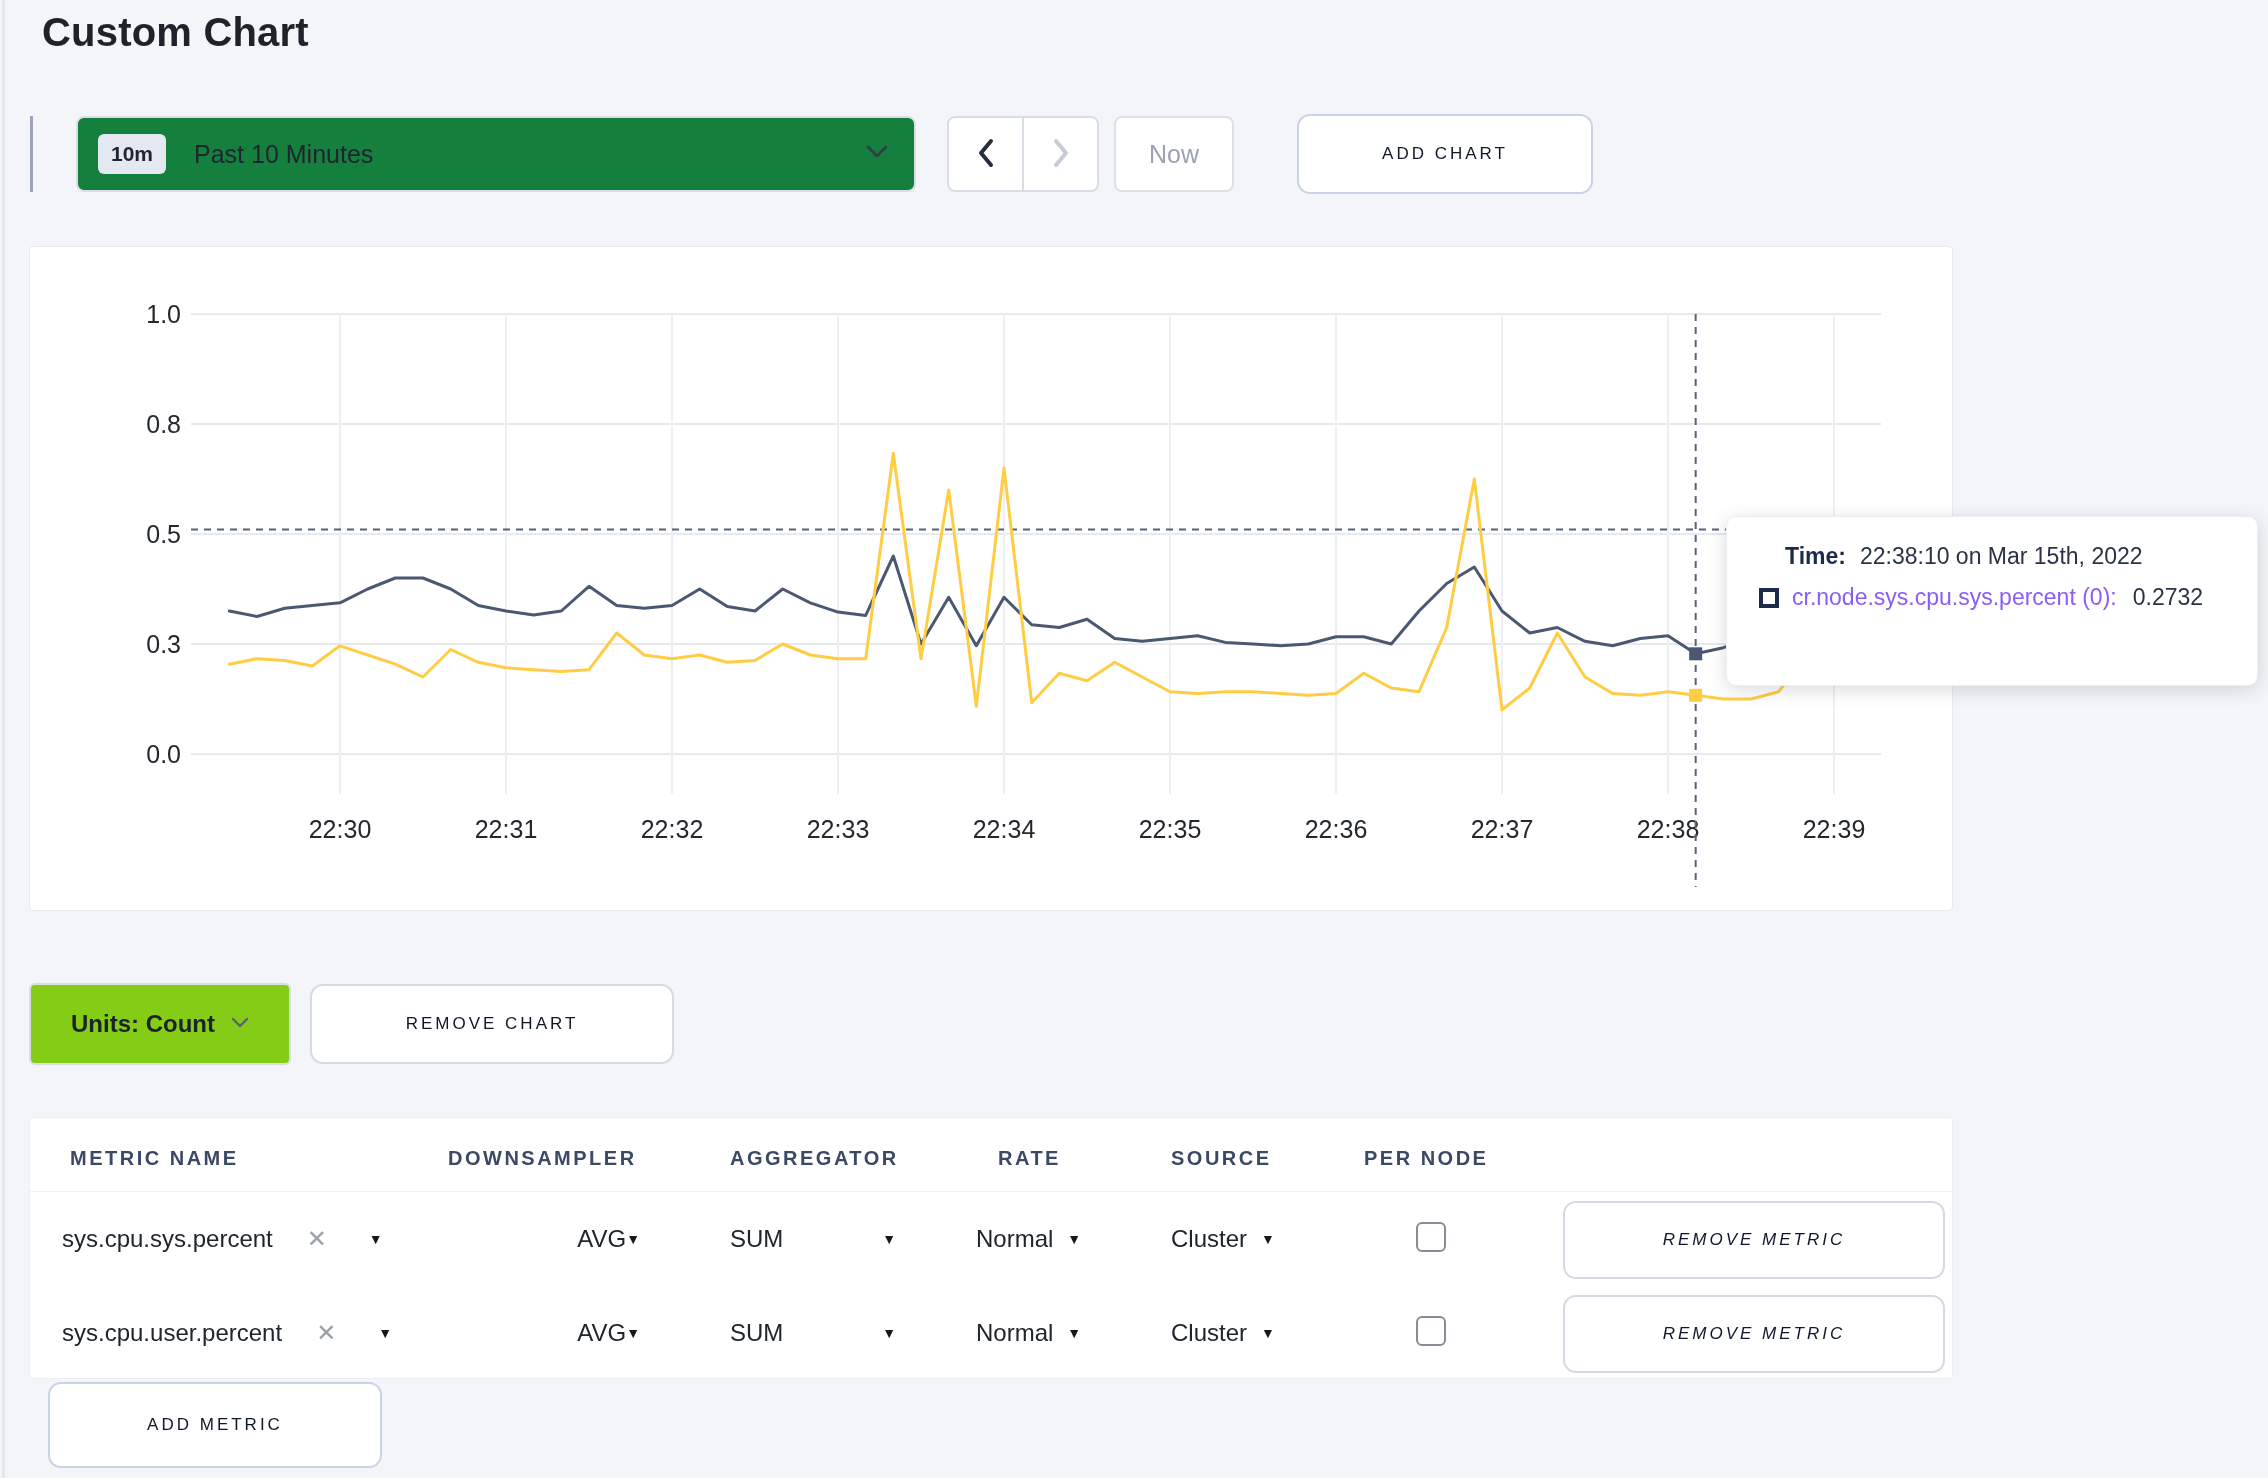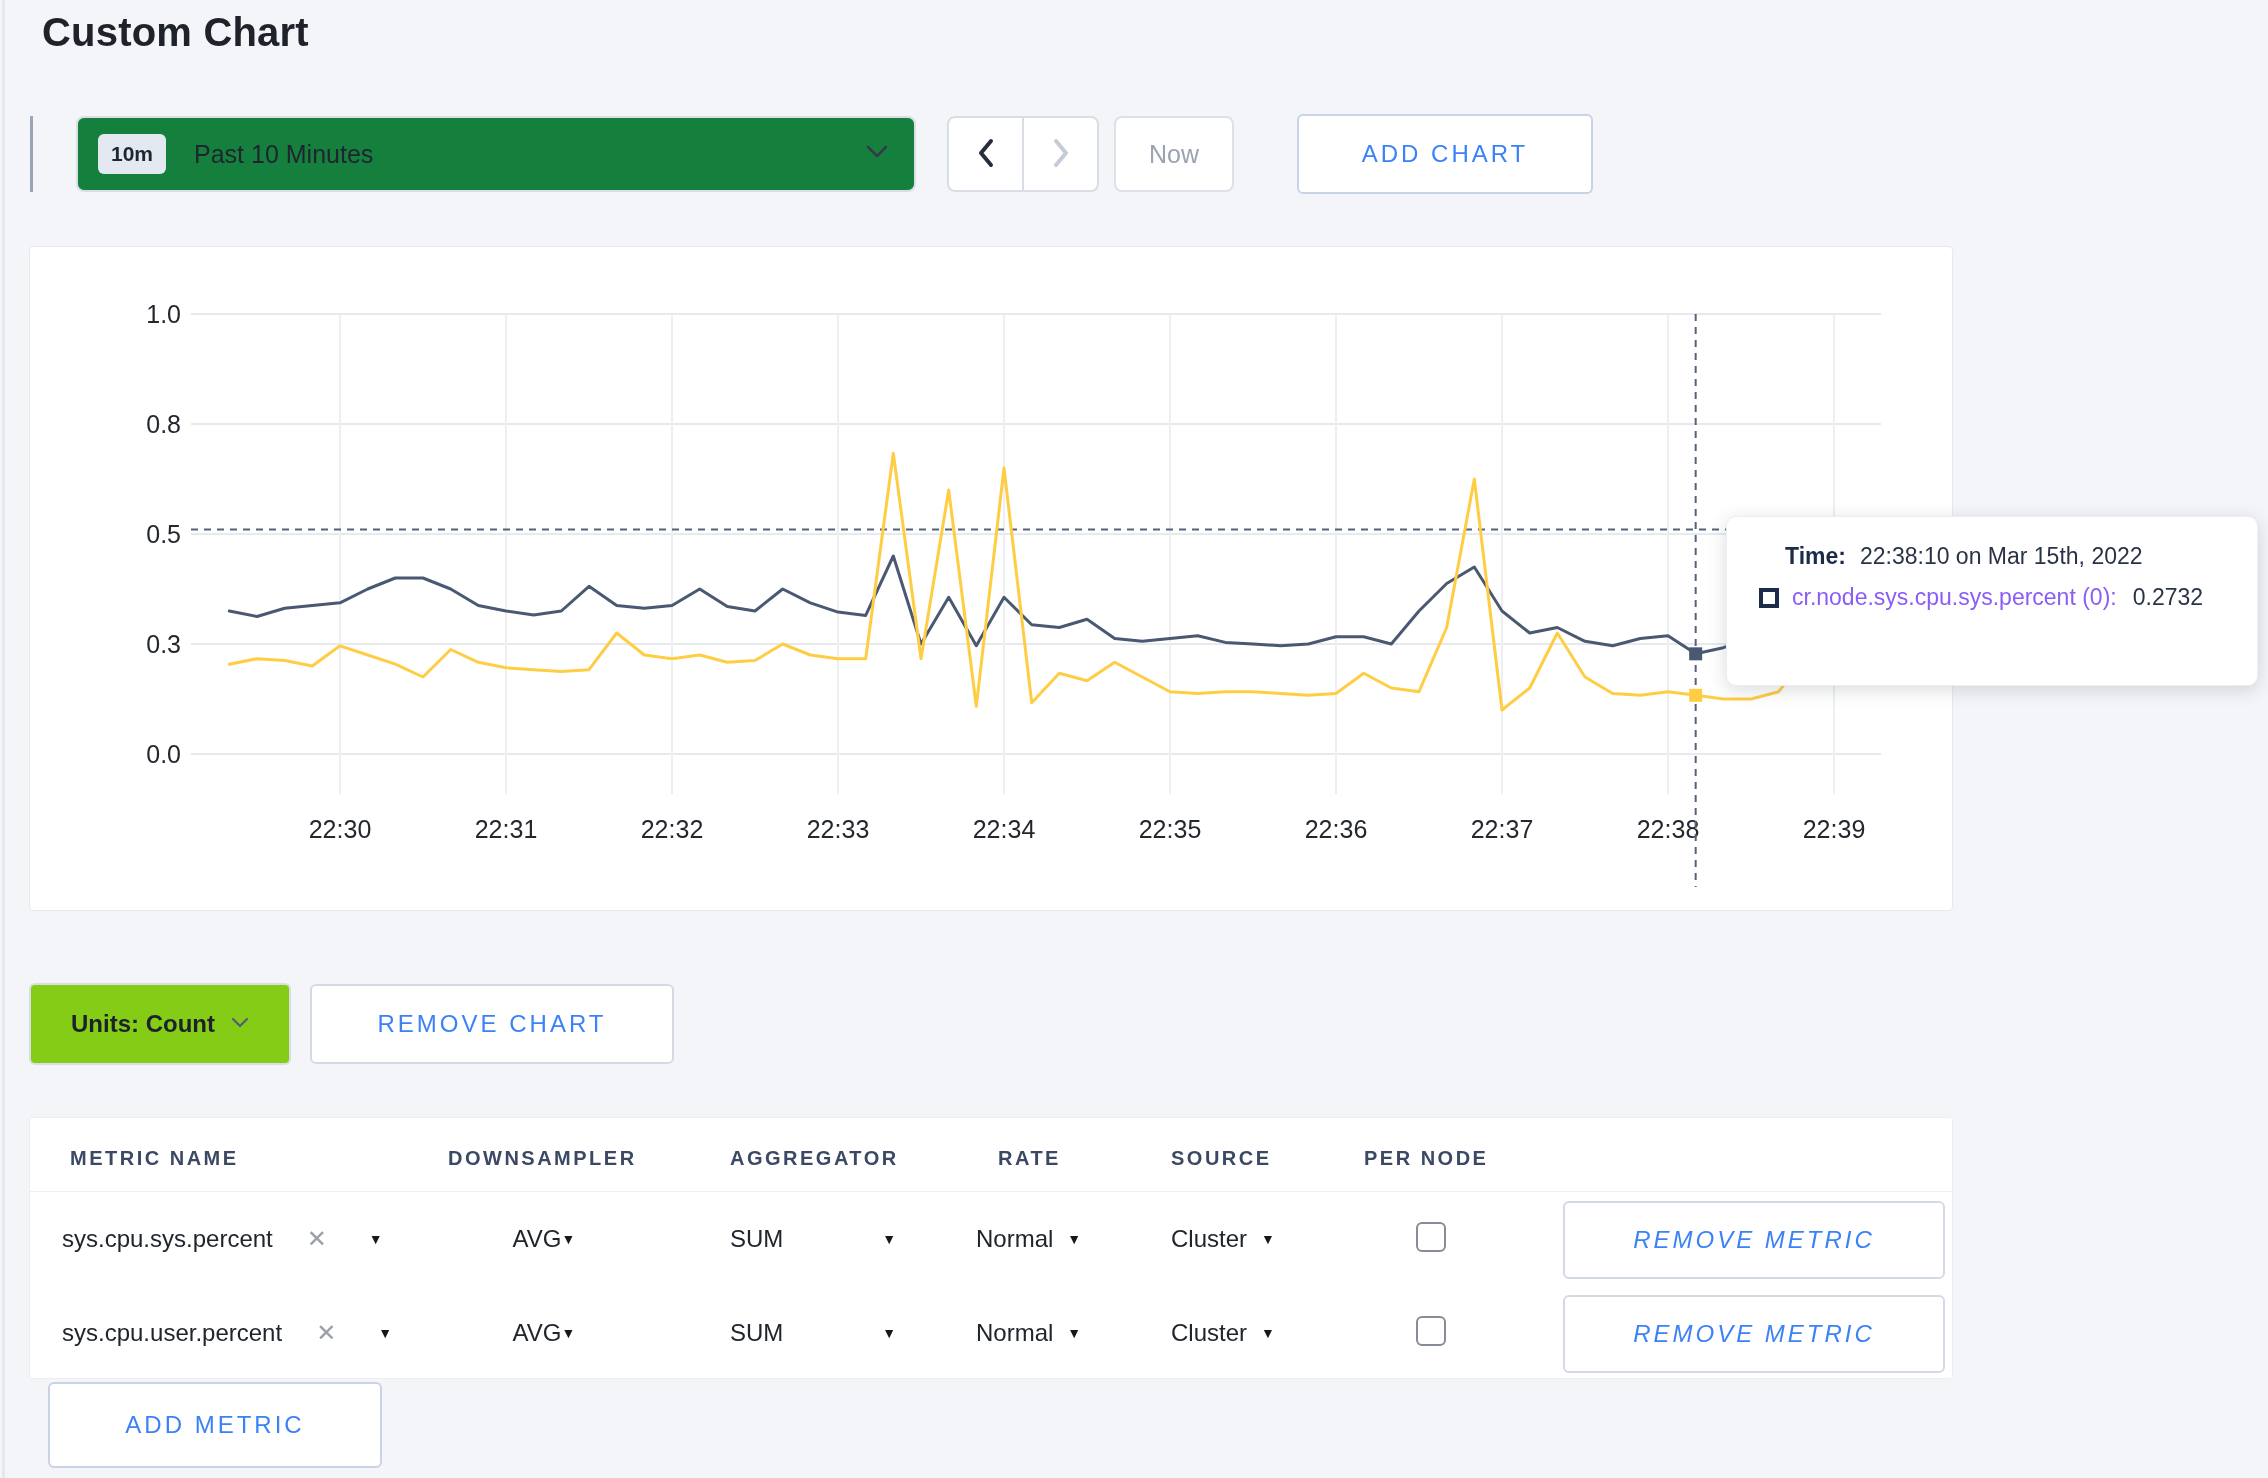--- a/index.html
+++ b/index.html
@@ -15,21 +15,21 @@
   .tb-divider{position:absolute;left:30px;top:116px;width:3px;height:76px;background:#9aa6b8;}
   .time-dd{position:absolute;left:76px;top:116px;width:840px;height:76px;background:#15803d;border:2px solid #d9dee6;border-radius:8px;box-sizing:border-box;display:flex;align-items:center;padding:0 26px 0 20px;cursor:pointer;}
   .time-badge{background:#e4e9f1;color:#1f2533;font-weight:700;font-size:21px;padding:8px 13px;border-radius:6px;}
   .time-label{margin-left:28px;font-size:25px;font-weight:500;color:#1f2430;}
   .time-dd .chev{margin-left:auto;}
   .nav-group{position:absolute;left:947px;top:116px;width:152px;height:76px;border:2px solid #d9dee6;border-radius:8px;box-sizing:border-box;background:#fff;display:flex;}
   .nav-btn{flex:1;display:flex;align-items:center;justify-content:center;background:none;border:none;cursor:pointer;padding:0;}
   .nav-btn.prev{border-right:2px solid #d9dee6;}
   .btn{background:#fff;border:2px solid #d3dae4;border-radius:6px;box-sizing:border-box;cursor:pointer;font-family:inherit;}
   .now-btn{position:absolute;left:1114px;top:116px;width:120px;height:76px;border-radius:8px;border:2px solid #dce0e7;font-size:25px;color:#9aa3b1;font-weight:500;}
-  .blue-btn{color:#3b82f6;font-size:24px;letter-spacing:3px;font-weight:500;}
+  .blue-btn{color:#0f172a;font-size:17px;letter-spacing:3px;font-weight:500;border-radius:13px;}
   .add-chart{position:absolute;left:1297px;top:114px;width:296px;height:80px;border-color:#c9d3e6;}
   
   .chart-card{position:absolute;left:29px;top:246px;width:1924px;height:665px;background:#fff;border:1px solid #e8e9ed;border-radius:4px;box-sizing:border-box;}
   .chart-card svg{display:block;}
   
   .tooltip{position:absolute;left:1726px;top:516px;width:532px;height:170px;background:#fff;border:1px solid #eceef2;border-radius:10px;box-shadow:0 4px 18px rgba(50,60,80,.18);box-sizing:border-box;padding:26px 0 0 32px;font-size:23px;}
   .t-row{display:flex;align-items:center;margin-bottom:14px;white-space:nowrap;}
   .t-row.time{padding-left:26px;}
   .t-label{font-weight:700;color:#1c2b4a;}
   .t-time-val{margin-left:14px;color:#2a3346;}
@@ -45,21 +45,21 @@
   .thead{position:absolute;left:0;top:0;width:100%;height:74px;border-bottom:1px solid #eef0f2;box-sizing:border-box;}
   .th{position:absolute;top:0;height:74px;line-height:80px;font-size:20px;font-weight:700;letter-spacing:2.5px;color:#3c4964;}
   .th.c0{left:40px;} .th.c1{left:418px;} .th.c2{left:700px;} .th.c3{left:968px;} .th.c4{left:1141px;} .th.c5{left:1334px;}
   .mrow{position:absolute;left:0;width:100%;height:94px;}
   .cell{position:absolute;top:0;height:94px;display:flex;align-items:center;font-size:24px;color:#21252d;}
   .cell.name{left:32px;gap:12px;}
   .mname{cursor:pointer;}
   .clear{color:#9ba1aa;font-size:24px;margin-left:22px;cursor:pointer;}
   .caret{font-size:14px;color:#15181d;cursor:pointer;}
   .cell.name .caret{margin-left:30px;}
-  .cell.ds{left:418px;width:192px;justify-content:center;cursor:pointer;}
+  .cell.ds{left:418px;width:192px;justify-content:flex-end;cursor:pointer;}
   .cell.ag{left:700px;width:166px;justify-content:space-between;cursor:pointer;}
   .cell.rate{left:946px;gap:14px;cursor:pointer;}
   .cell.src{left:1141px;gap:14px;cursor:pointer;}
   .checkbox{position:absolute;left:1386px;top:30px;width:30px;height:30px;border:2px solid #878d96;border-radius:6px;background:#fff;box-sizing:border-box;cursor:pointer;}
   .remove-metric{position:absolute;left:1533px;top:9px;width:382px;height:78px;font-style:italic;}
   .add-metric{position:absolute;left:48px;top:1382px;width:334px;height:86px;border-color:#c9d3e6;}
 </style>
 </head>
 <body>
 

